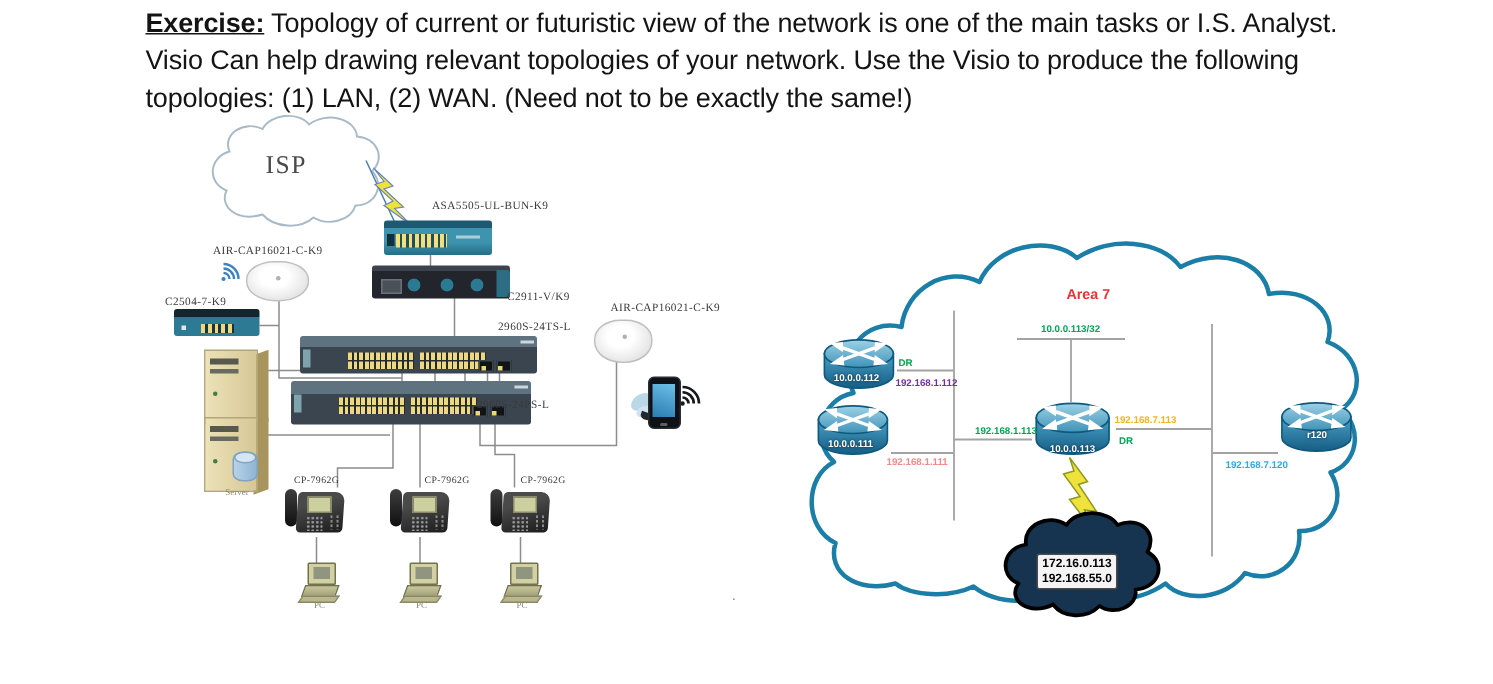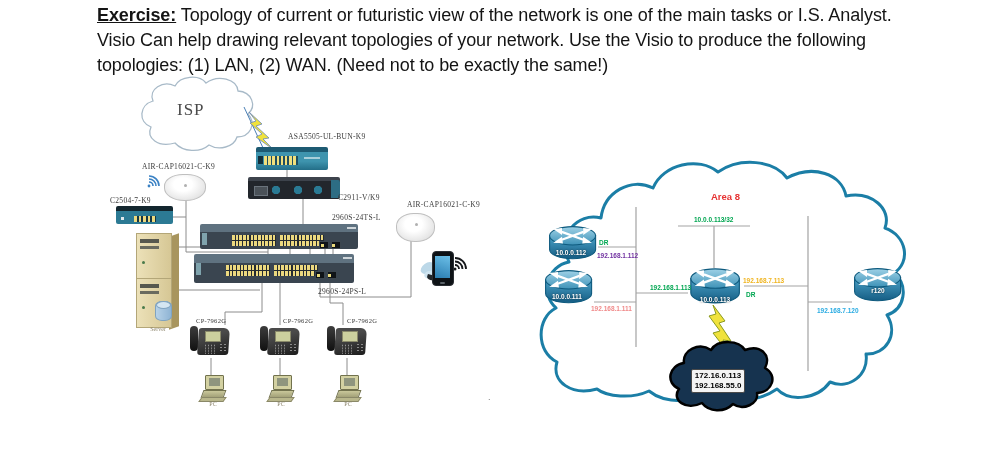--- a/index.html
+++ b/index.html
@@ -248,21 +248,21 @@
     </div>
     <span class="ll" style="left:332px;top:213px;">2960S-24TS-L</span>
 
     <div class="dev sw sw2">
       <div class="tab"></div>
       <div class="ports pa"></div>
       <div class="ports pb"></div>
       <div class="up"><i></i><i></i><b></b><b></b></div>
       <div class="lab"></div>
     </div>
-    <span class="ll" style="left:318px;top:287px;">2960S-24PS-L</span>
+    <span class="ll" style="left:318px;top:265px;">2960S-24PS-L</span>
 
     <div class="dev wlc">
       <div class="ports"></div>
       <div class="led"></div>
     </div>
     <span class="ll" style="left:110px;top:196px;">C2504-7-K9</span>
 
     <div class="dev ap apl"></div>
     <span class="ll" style="left:142px;top:162px;">AIR-CAP16021-C-K9</span>
     <div class="dev ap apr"></div>
@@ -342,21 +342,21 @@
         </div>
         <div class="base"></div>
         <div class="kbd"></div>
     </div>
     <span class="tl" style="left:199px;top:401px;width:28px;">PC</span>
     <span class="tl" style="left:267px;top:401px;width:28px;">PC</span>
     <span class="tl" style="left:334px;top:401px;width:28px;">PC</span>
   </div>
 
   <div>
-    <span class="area" style="left:711px;top:191px;">Area 8</span>
+    <span class="area" style="left:711px;top:191px;">Area 7</span>
     <span class="wl g" style="left:694px;top:216px;">10.0.0.113/32</span>
     <span class="wl g" style="left:599px;top:239px;">DR</span>
     <span class="wl pu" style="left:597px;top:252px;">192.168.1.112</span>
     <span class="wl pk" style="left:591px;top:305px;">192.168.1.111</span>
     <span class="wl g" style="left:650px;top:284px;">192.168.1.113</span>
     <span class="wl or" style="left:743px;top:277px;">192.168.7.113</span>
     <span class="wl g" style="left:746px;top:291px;">DR</span>
     <span class="wl cy" style="left:817px;top:307px;">192.168.7.120</span>
 
     <span class="rname" style="left:544px;top:249px;width:54px;">10.0.0.112</span>

